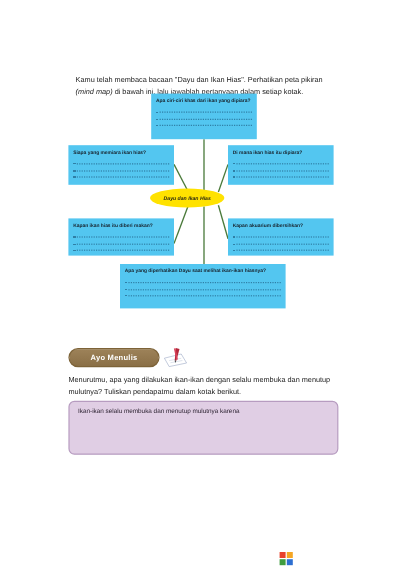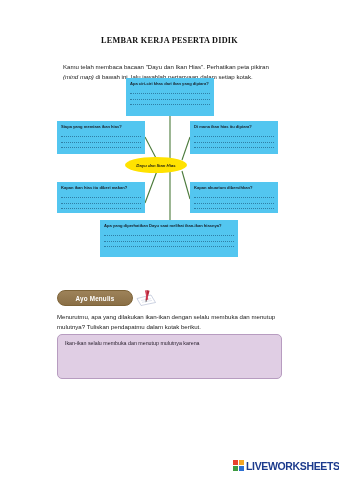--- a/index.html
+++ b/index.html
@@ -193,21 +193,20 @@
     color: #1b3a8c;
     letter-spacing: -0.35px;
     font-family: "Liberation Sans", sans-serif;
   }
 </style>
 </head>
 <body>
 
 <div id="page">
 
-  <div class="doc-title">LEMBAR KERJA PESERTA DIDIK</div>
 
   <div class="intro">
     <span>Kamu telah membaca bacaan "Dayu dan Ikan Hias". Perhatikan peta pikiran </span><i>(mind map)</i><span> di bawah ini, lalu jawablah pertanyaan dalam setiap kotak.</span>
   </div>
 
   <div id="mindmap">
 
     <svg id="connectors" viewBox="0 0 339 185">
       <line x1="170" y1="41" x2="170" y2="84" stroke="#4a7a3a" stroke-width="1.1"></line>
       <line x1="170" y1="97" x2="170" y2="145" stroke="#4a7a3a" stroke-width="1.1"></line>
@@ -292,16 +291,15 @@
     <div class="answer-prompt">Ikan-ikan selalu membuka dan menutup mulutnya karena</div>
   </div>
 
   <div id="lw-logo">
     <div class="lw-grid">
       <span style="background: rgb(232, 65, 44);"></span>
       <span style="background: rgb(245, 166, 35);"></span>
       <span style="background: rgb(63, 156, 63);"></span>
       <span style="background: rgb(45, 111, 209);"></span>
     </div>
-    <div class="lw-text">LIVEWORKSHEETS</div>
   </div>
 
 </div>
 
 </body></html>

